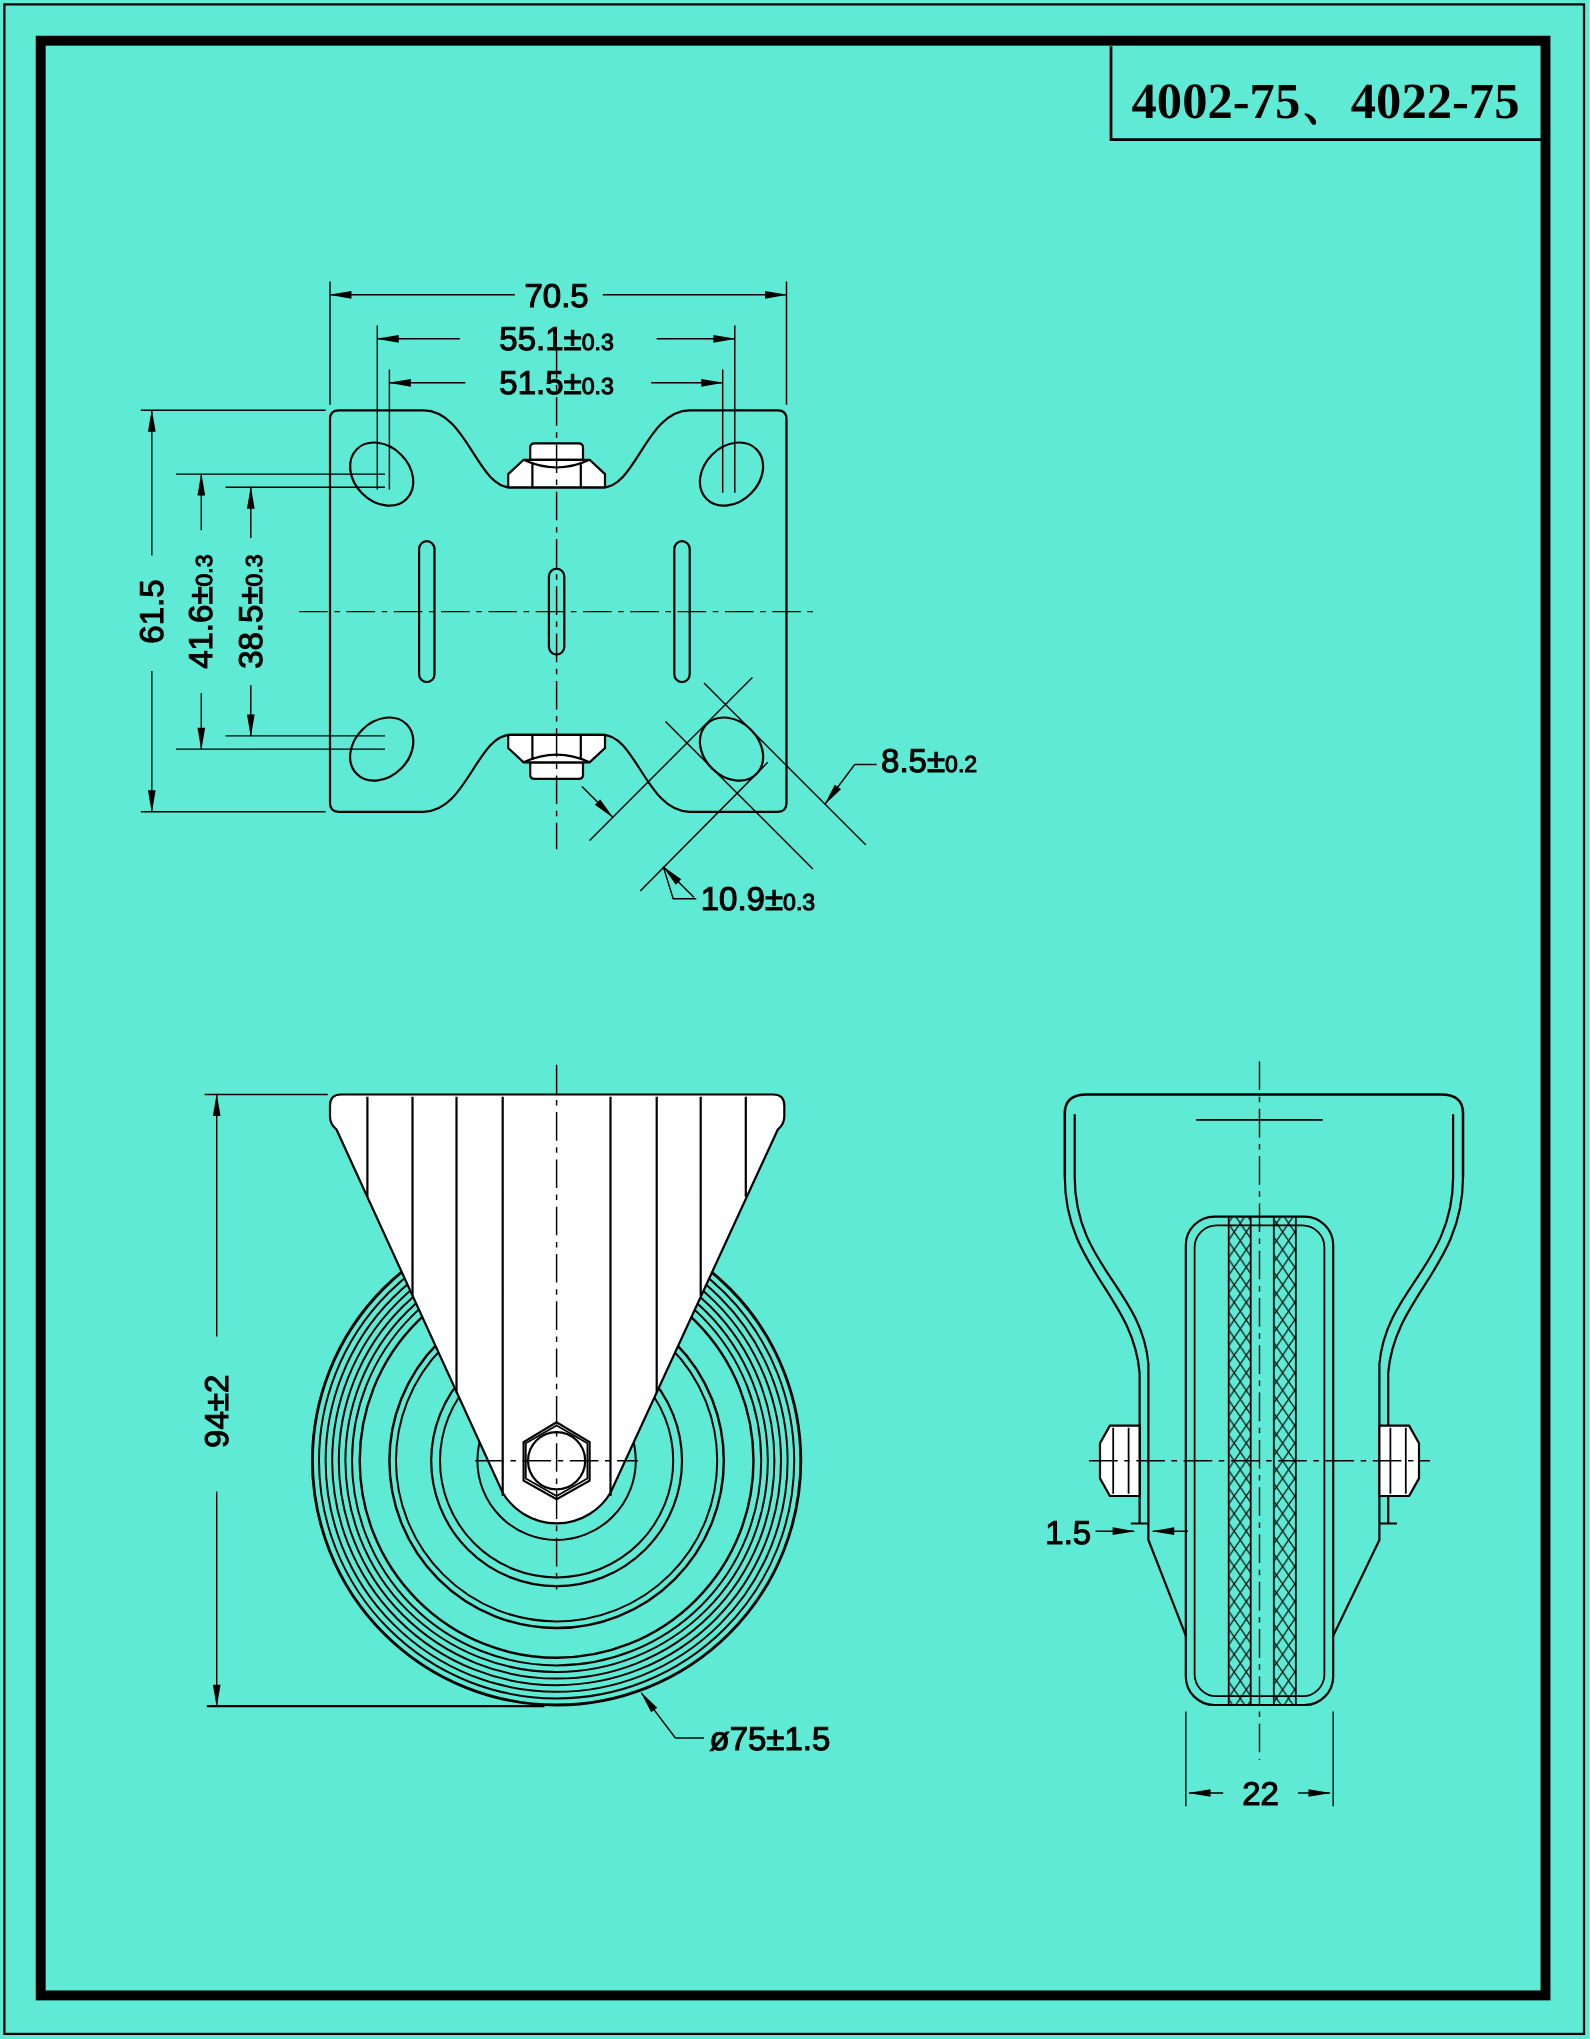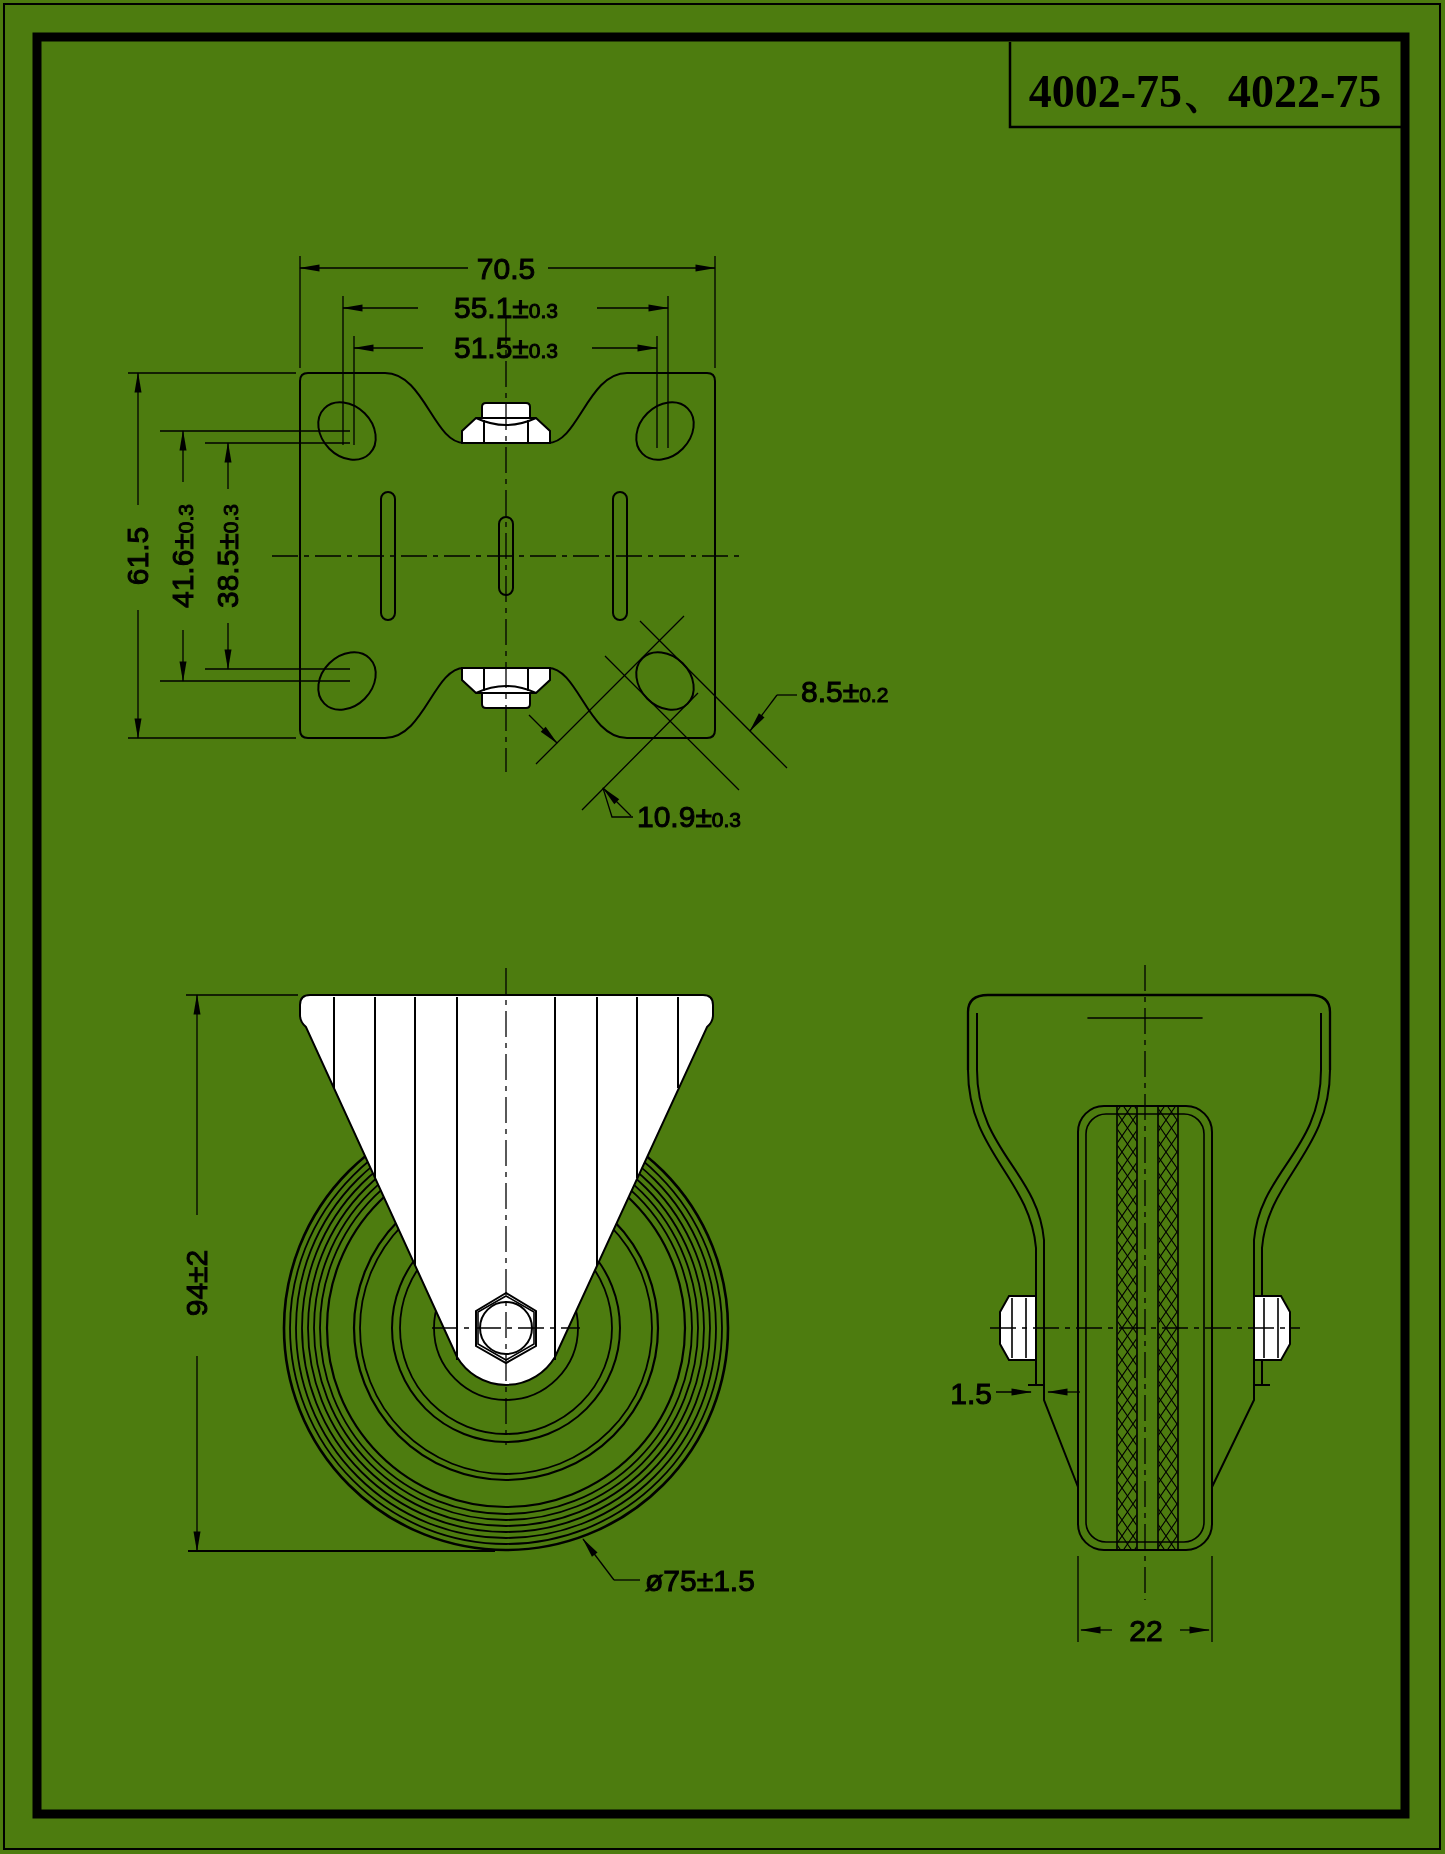--- a/index.html
+++ b/index.html
@@ -1,16 +1,16 @@
 <!DOCTYPE html>
 <html><head>
 <meta charset="utf-8">
 <style>
   html,body{margin:0;padding:0;background:#e8e8e8;}
-  .sheet{width:1445px;height:1854px;background:#4d7c0f;position:relative;margin:0 auto;}
+  .sheet{width:1445px;height:1854px;background:#5eead4;position:relative;margin:0 auto;}
   svg{display:block;}
   .dim{font-family:"Liberation Sans",sans-serif;font-size:30px;fill:#000;}
   .tol{font-size:21px;}
   .title-text{font-family:"Liberation Serif",serif;font-weight:bold;font-size:46px;fill:#000;}
   .thin{stroke-width:1.3;}
   .geo{stroke-width:2;}
 </style>
 </head>
 <body>
 

